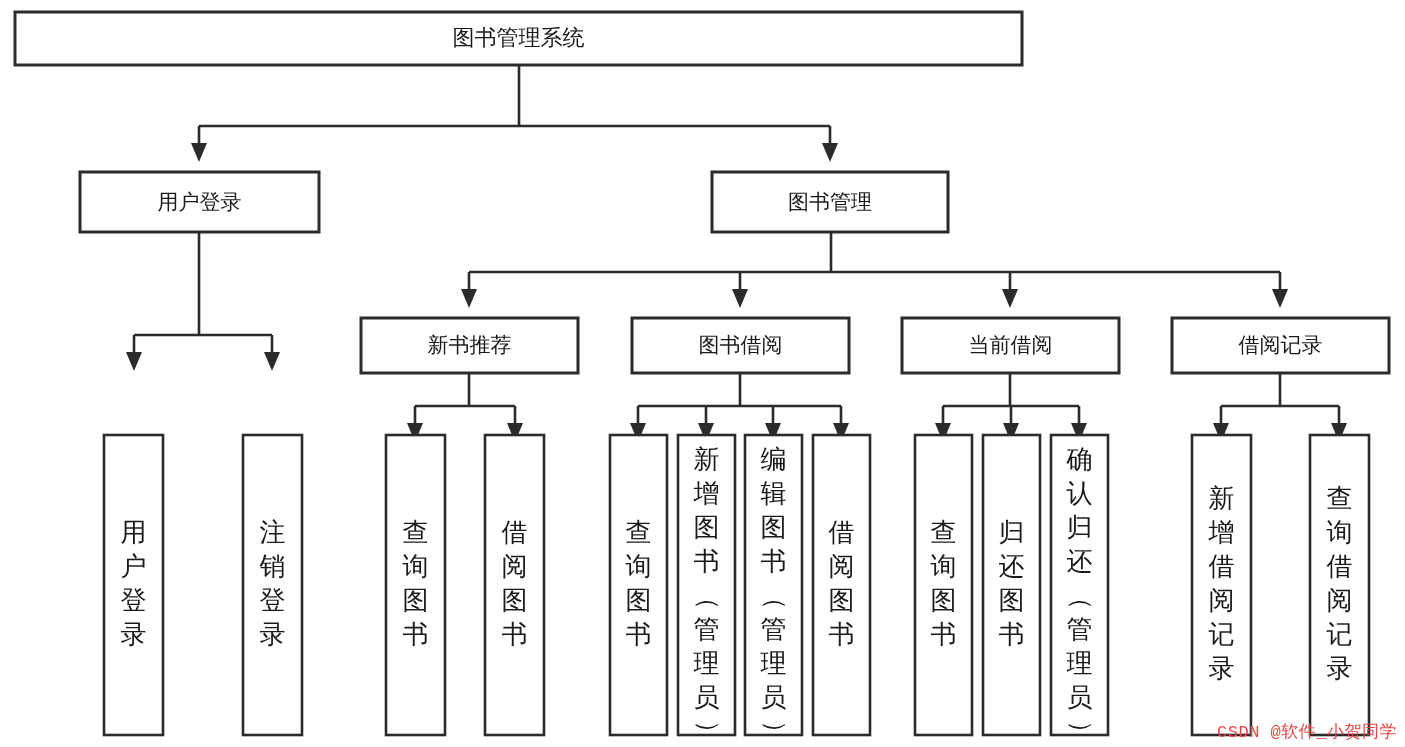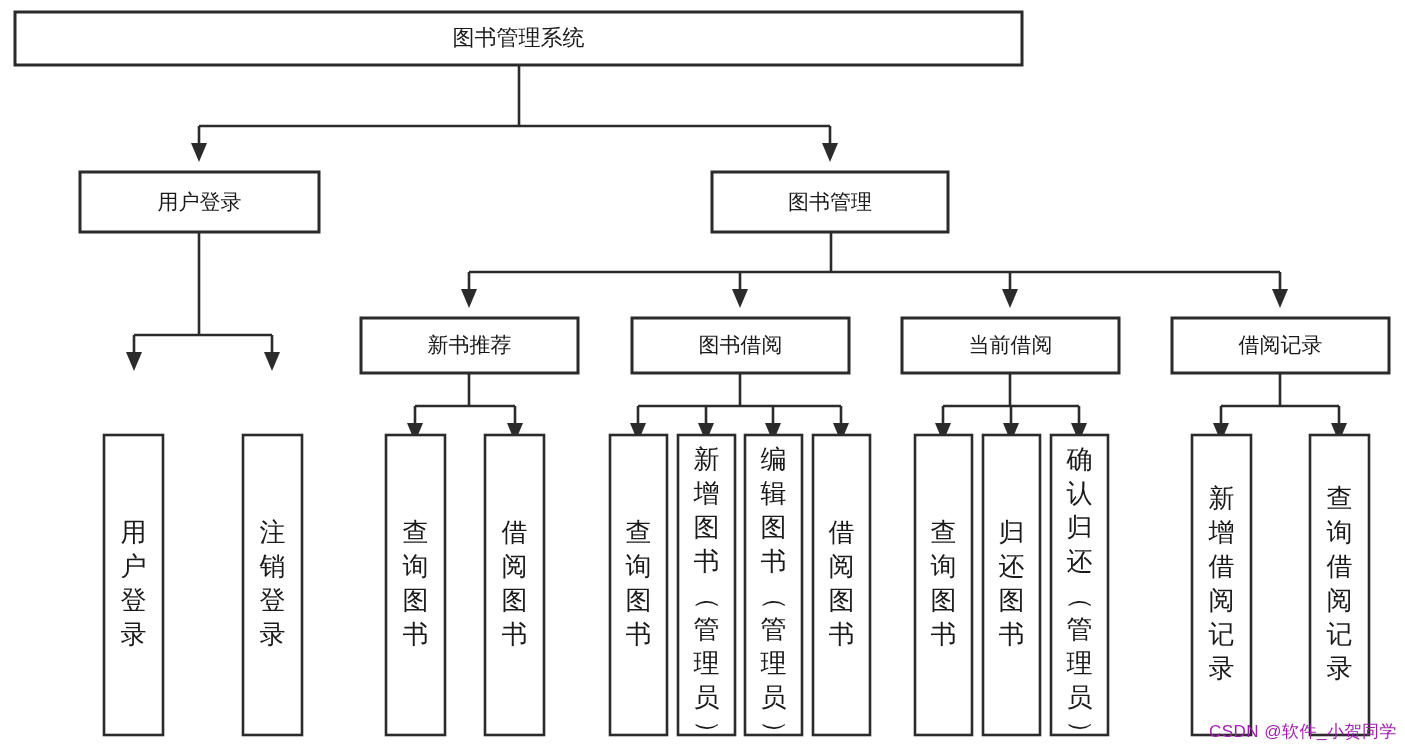--- a/index.html
+++ b/index.html
@@ -54,23 +54,23 @@
     fill:#1a1a1a;
     font-family:"Liberation Sans","DejaVu Sans",sans-serif;
     font-size:26px;
     text-anchor:middle;
     dominant-baseline:middle;
   }
   .watermark{
     position:absolute;
     right:8px;
     bottom:4px;
-    color:#a21caf;
+    color:#ef4444;
     font-size:17px;
-    font-family:Liberation Sans, sans-serif;
+    font-family:Liberation Mono, monospace;
     letter-spacing:0.5px;
     white-space:nowrap;
     user-select:none;
   }
 </style>
 </head>
 <body>
 
 <div id="diagram-root">
 

